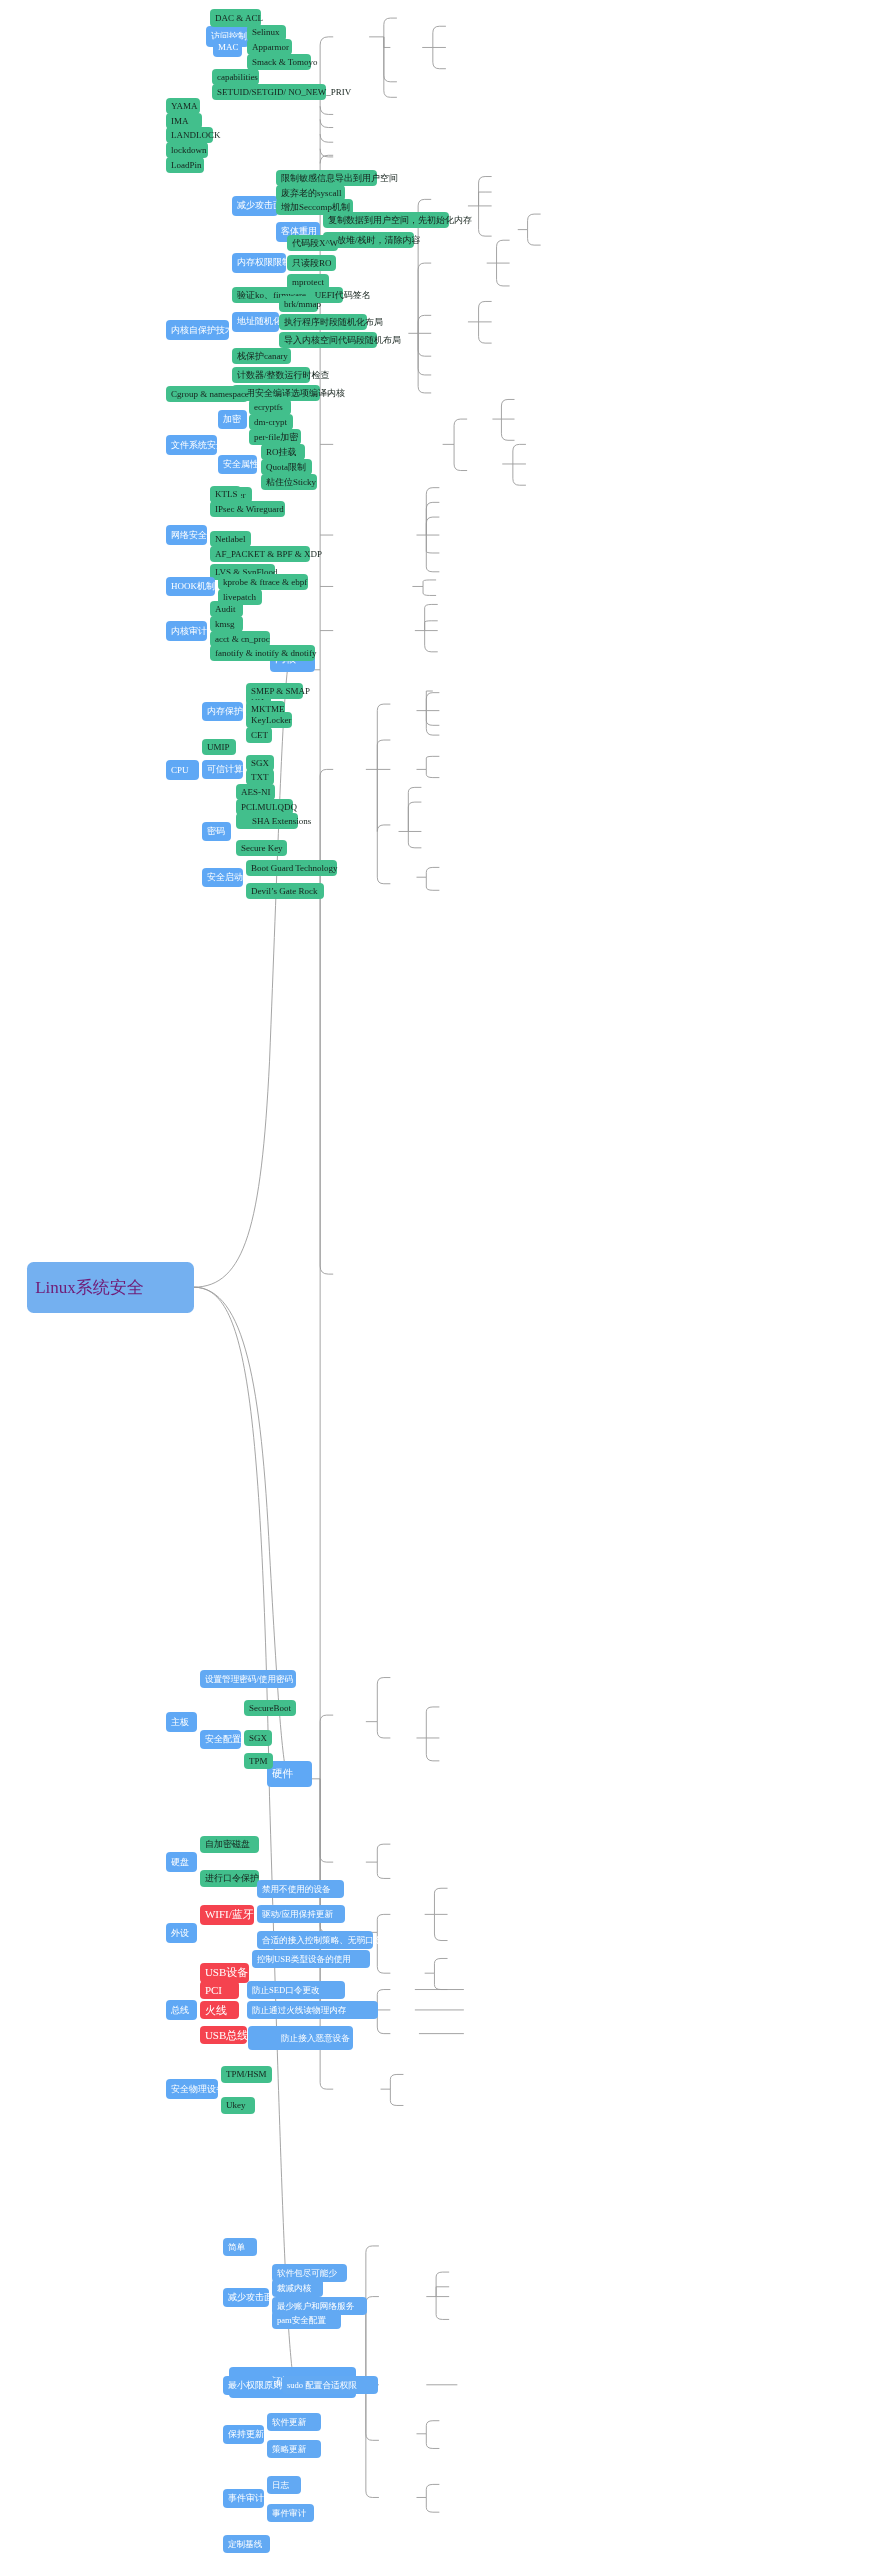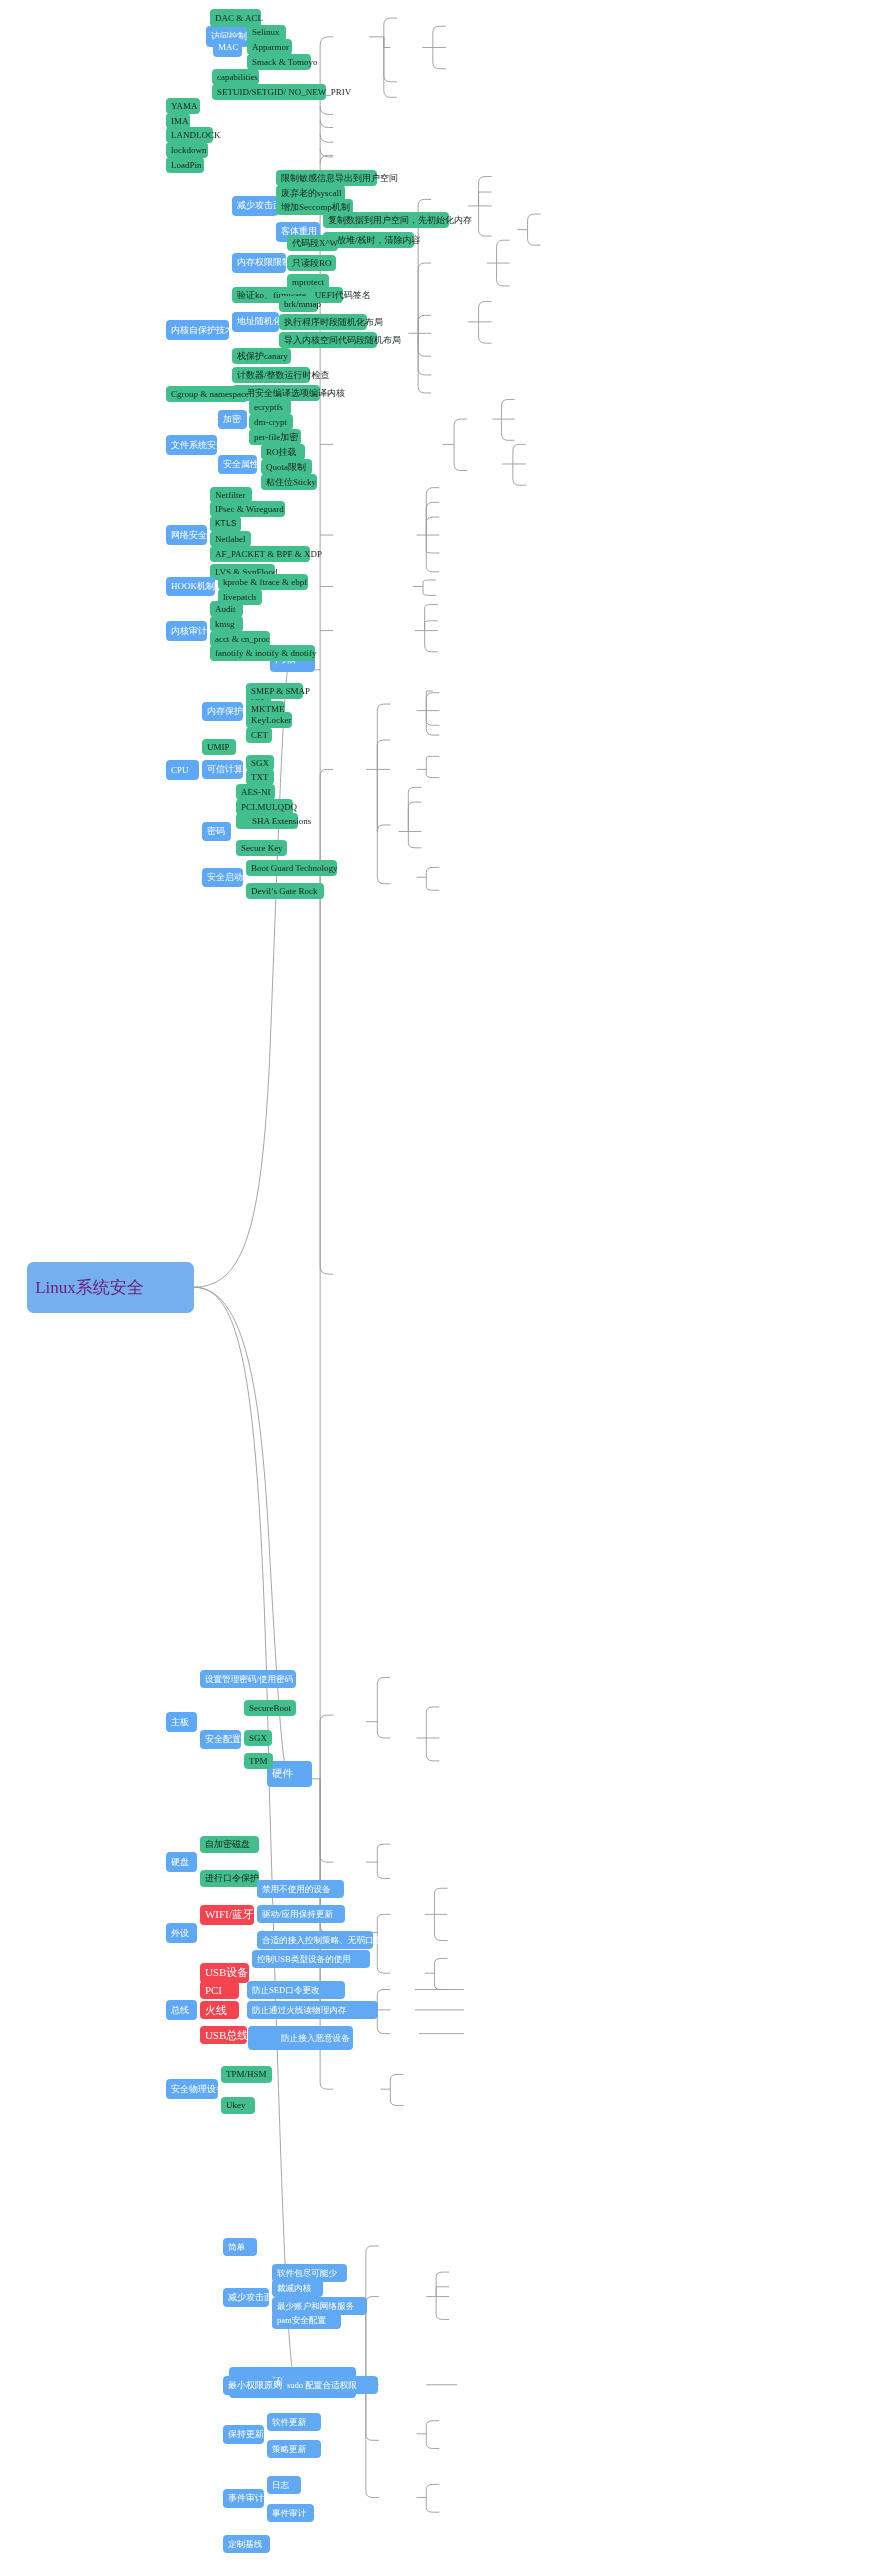--- a/index.html
+++ b/index.html
@@ -271,21 +271,21 @@
   <div class="node n-green" style="left:212px;top:69px;width:47px;height:16.3px;">
       <span>capabilities</span>
     </div>
   <div class="node n-green" style="left:212px;top:84px;width:114px;height:16.3px;">
       <span>SETUID/SETGID/ NO_NEW_PRIV</span>
     </div>
 
   <div class="node n-green" style="left:166px;top:98px;width:34px;height:16.3px;">
       <span>YAMA</span>
     </div>
-  <div class="node n-green" style="left:166px;top:113px;width:24px;height:16.3px;">
+  <div class="node n-green" style="left:166px;top:113px;width:36px;height:16.3px;">
       <span>IMA</span>
     </div>
   <div class="node n-green" style="left:166px;top:127px;width:47px;height:16.3px;">
       <span>LANDLOCK</span>
     </div>
   <div class="node n-green" style="left:166px;top:142px;width:42px;height:16.3px;">
       <span>lockdown</span>
     </div>
   <div class="node n-green" style="left:166px;top:157px;width:38px;height:16.3px;">
       <span>LoadPin</span>
@@ -390,21 +390,21 @@
 
   <div class="node n-blue" style="left:166px;top:525px;width:41px;height:20.4px;">
     <span>网络安全</span>
   </div>
   <div class="node n-green" style="left:210px;top:487px;width:42px;height:16.3px;">
       <span>Netfilter</span>
     </div>
   <div class="node n-green" style="left:210px;top:501px;width:75px;height:16.3px;">
       <span>IPsec &amp; Wireguard</span>
     </div>
-  <div class="node n-green" style="left:210px;top:516px;width:31px;height:16.3px;font-family:Liberation Mono, monospace;">
+  <div class="node n-green" style="left:210px;top:486px;width:31px;height:16.3px;">
       <span>KTLS</span>
     </div>
   <div class="node n-green" style="left:210px;top:531px;width:41px;height:16.3px;">
       <span>Netlabel</span>
     </div>
   <div class="node n-green" style="left:210px;top:546px;width:100px;height:16.3px;">
       <span>AF_PACKET &amp; BPF &amp; XDP</span>
     </div>
   <div class="node n-green" style="left:210px;top:564px;width:65px;height:16.3px;">
       <span>LVS &amp; SynFlood</span>

